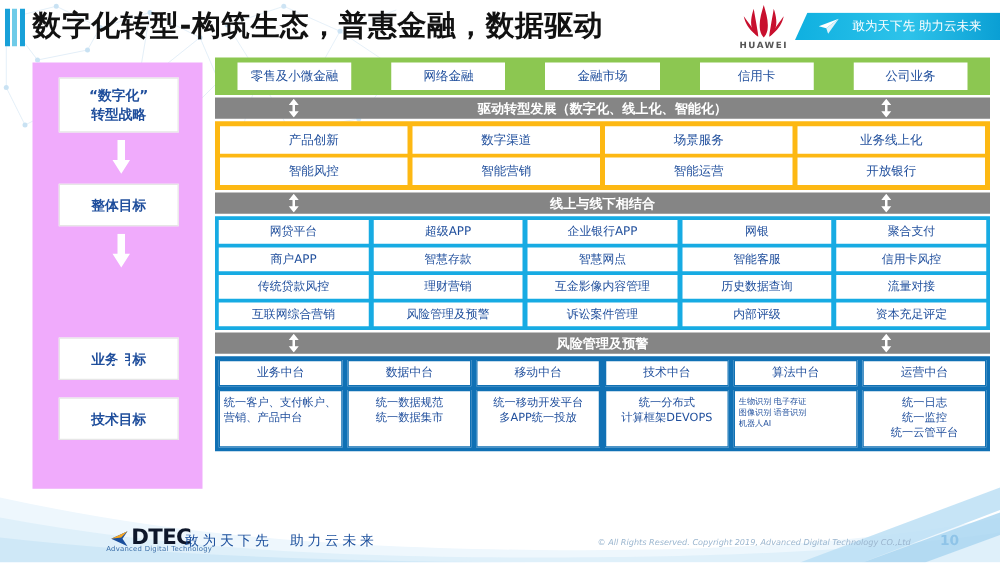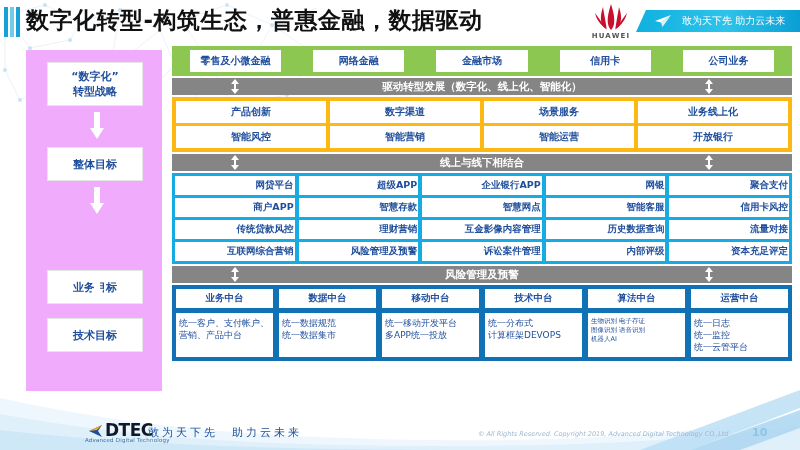--- a/index.html
+++ b/index.html
@@ -41,41 +41,41 @@
 
   
   .right{position:absolute;left:172px;top:46px;width:620px;}
 
   .band{box-sizing:border-box;width:620px;}
   .band.green{background:#8cc751;padding:4px;}
   .band.orange{background:#fdb813;padding:4px;}
   .band.blue{background:#17abe3;padding:3px;}
   .band.darkblue{background:#1071b5;padding:3px;}
 
-  .row{display:flex;gap:4px;font-weight:bold;}
+  .row{display:flex;gap:4px;}
   .row + .row{margin-top:3px;}
   .cell{flex:1;background:#fff;text-align:center;color:#1f4e9c;font-size:10px;
      padding:4px 2px;box-sizing:border-box;white-space:nowrap;overflow:hidden;}
   .band.green .cell{margin:0 14px;flex:1 1 0;}
-  .band.blue .cell{font-size:9.5px;padding:3px 1px;text-align:right;}
+  .band.blue .cell{font-size:9.5px;padding:3px 1px;}
   .band.darkblue .cell{font-size:9.5px;padding:3px 1px;border:1px solid #1071b5;}
 
   
   .gray-bar{position:relative;width:620px;height:17px;background:#858585;
      display:flex;align-items:center;justify-content:center;margin:2px 0;}
   .gray-bar .gtext{font-size:10.5px;color:#fff;font-weight:bold;}
   .gray-bar .ar{position:absolute;top:1px;}
   .gray-bar .ar.l{left:58px;}
   .gray-bar .ar.r{left:532px;}
 
   
   .subrow{display:flex;gap:4px;margin-top:3px;}
   .subcell{flex:1;background:#fff;border:1px solid #1071b5;box-sizing:border-box;
      color:#1f4e9c;font-size:9px;line-height:12px;padding:4px 3px;min-height:46px;}
-  .subcell.center{text-align:left;}
+  .subcell.center{text-align:center;}
   .subcell.tiny{font-size:6.5px;line-height:9px;text-align:left;}
   .subcell.left{text-align:left;}
 
   
   .footer{position:absolute;left:0;top:404px;width:800px;height:46px;}
   .dtec{position:absolute;left:88px;top:18px;display:flex;align-items:flex-end;}
   .dtec-mark{width:16px;height:14px;margin-right:1px;}
   .dtec-name{font-size:17px;font-weight:bold;color:#0f172a;letter-spacing:-.5px;line-height:16px;}
   .dtec-sub{position:absolute;left:85px;top:33px;font-size:5.5px;color:#3a6ea8;letter-spacing:.2px;}
   .dtec-slogan{position:absolute;left:148px;top:21px;font-size:11px;color:#1b4f9c;letter-spacing:3px;}

